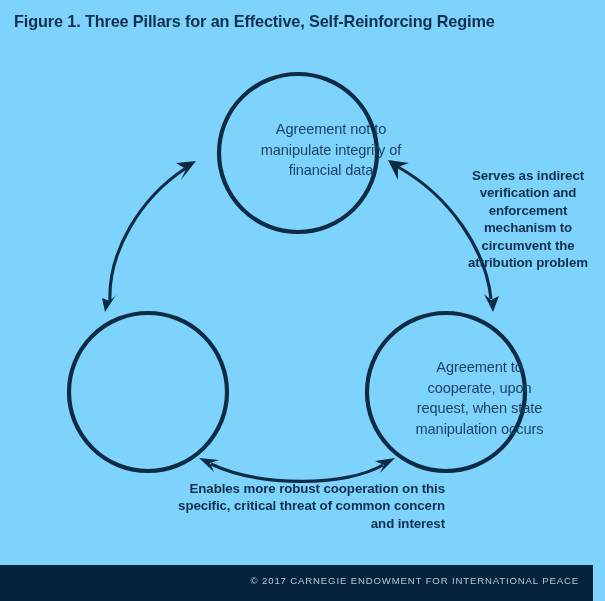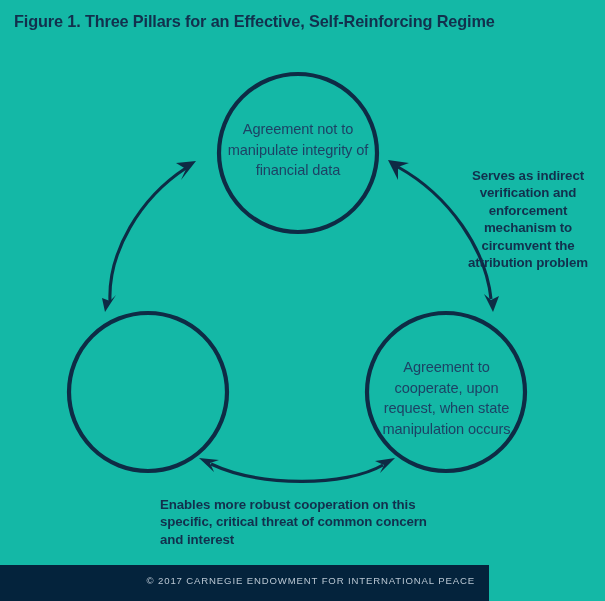--- a/index.html
+++ b/index.html
@@ -10,21 +10,21 @@
     width: 605px;
     height: 601px;
     background: #cccccc;
     font-family: "Liberation Sans", sans-serif;
     overflow: hidden;
   }
   #figure-root {
     position: relative;
     width: 605px;
     height: 601px;
-    background: #14b8a6;
+    background: #7dd3fc;
   }
   
   #figure-title {
     position: absolute;
     left: 14px;
     top: 11px;
     width: 575px;
     font-size: 16.3px;
     font-weight: bold;
     color: #12304d;
@@ -57,20 +57,21 @@
   }
   
   .circle-label {
     position: absolute;
     text-align: center;
     color: #1d4265;
     font-size: 14.6px;
     line-height: 20.5px;
     font-weight: normal;
     letter-spacing: -0.1px;
+    padding-left: 33px;
   }
   #circle-label-top {
     left: 218px;
     top: 119px;
     width: 160px;
   }
   #circle-label-left {
     left: 62px;
     top: 347px;
     width: 172px;
@@ -96,32 +97,33 @@
     text-align: right;
   }
   #connector-label-right {
     left: 455px;
     top: 167px;
     width: 146px;
     text-align: center;
   }
   #connector-label-bottom {
     left: 160px;
-    top: 496px;
+    top: 480px;
     width: 285px;
-    text-align: left;
+    text-align: right;
   }
   
   #figure-footer {
     position: absolute;
     left: 0;
     top: 565px;
-    width: 489px;
+    width: 565px;
     height: 36px;
     background: #04233c;
+    padding-left: 28px;
   }
   #footer-credit {
     position: absolute;
     right: 14px;
     top: 10px;
     font-size: 9.6px;
     color: #b9c6d2;
     letter-spacing: 0.85px;
     white-space: nowrap;
   }

